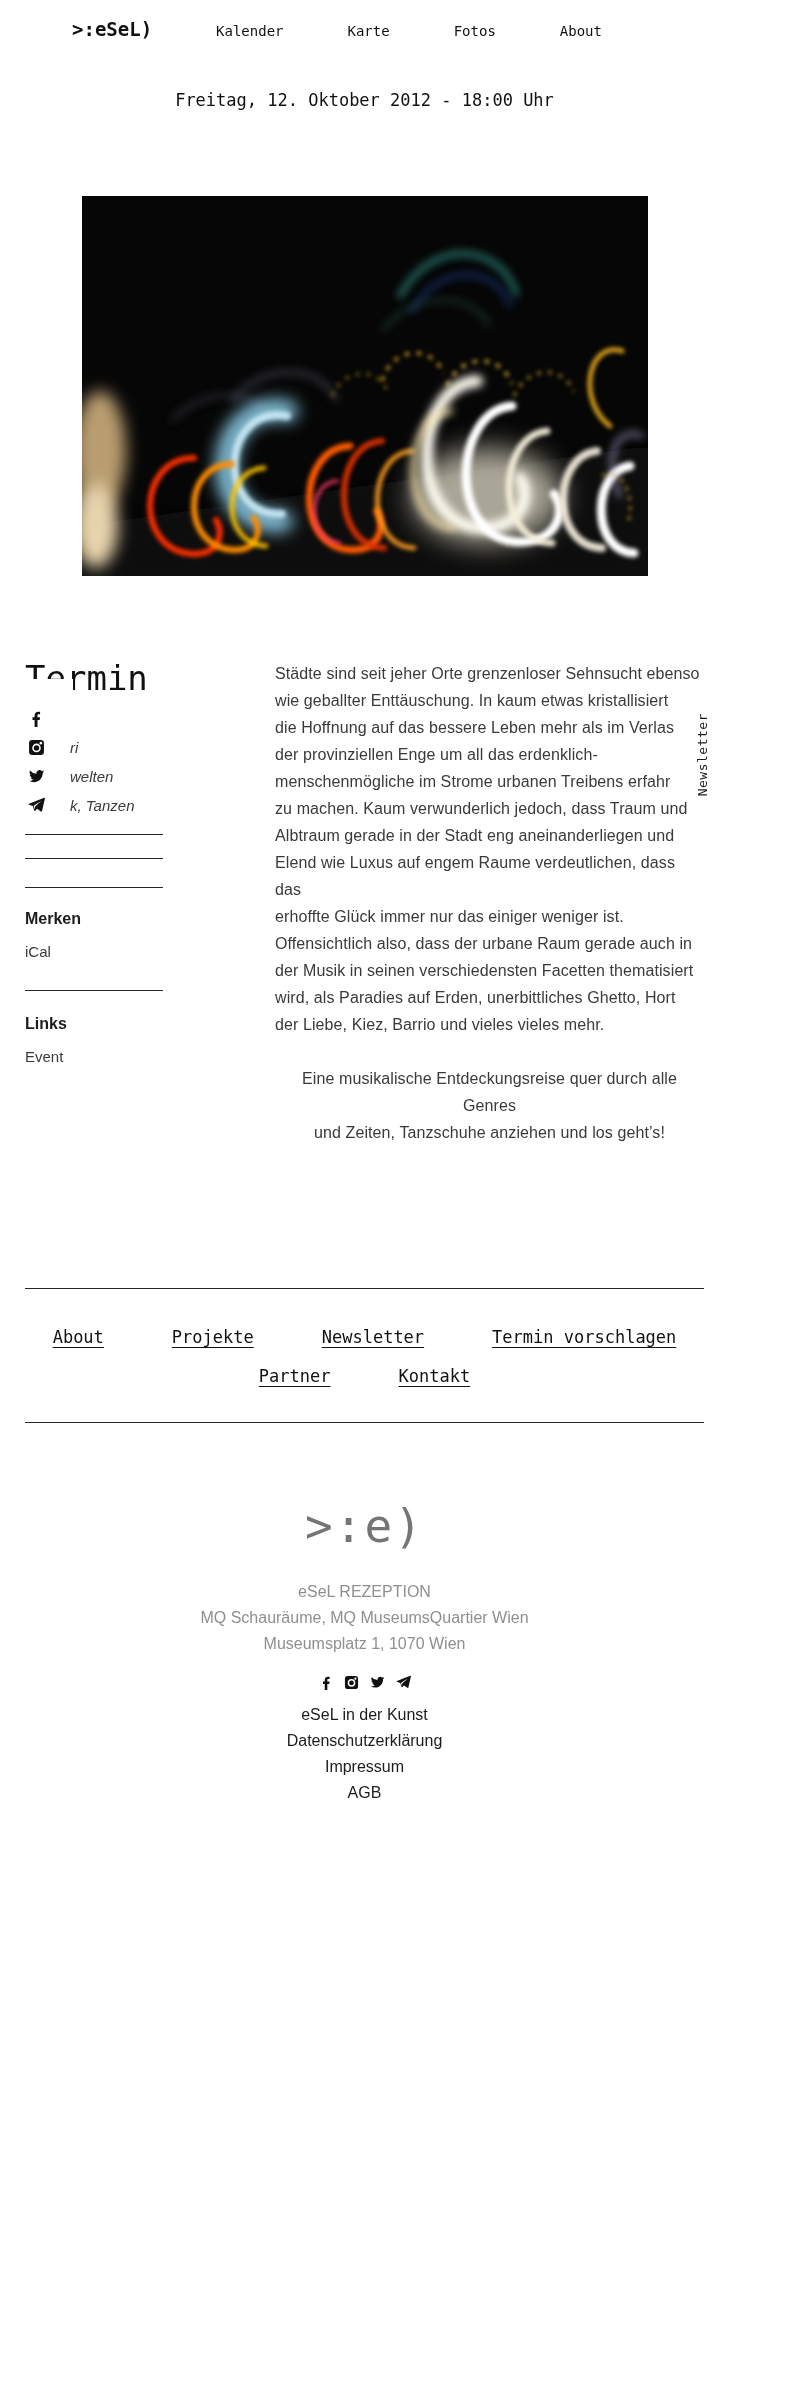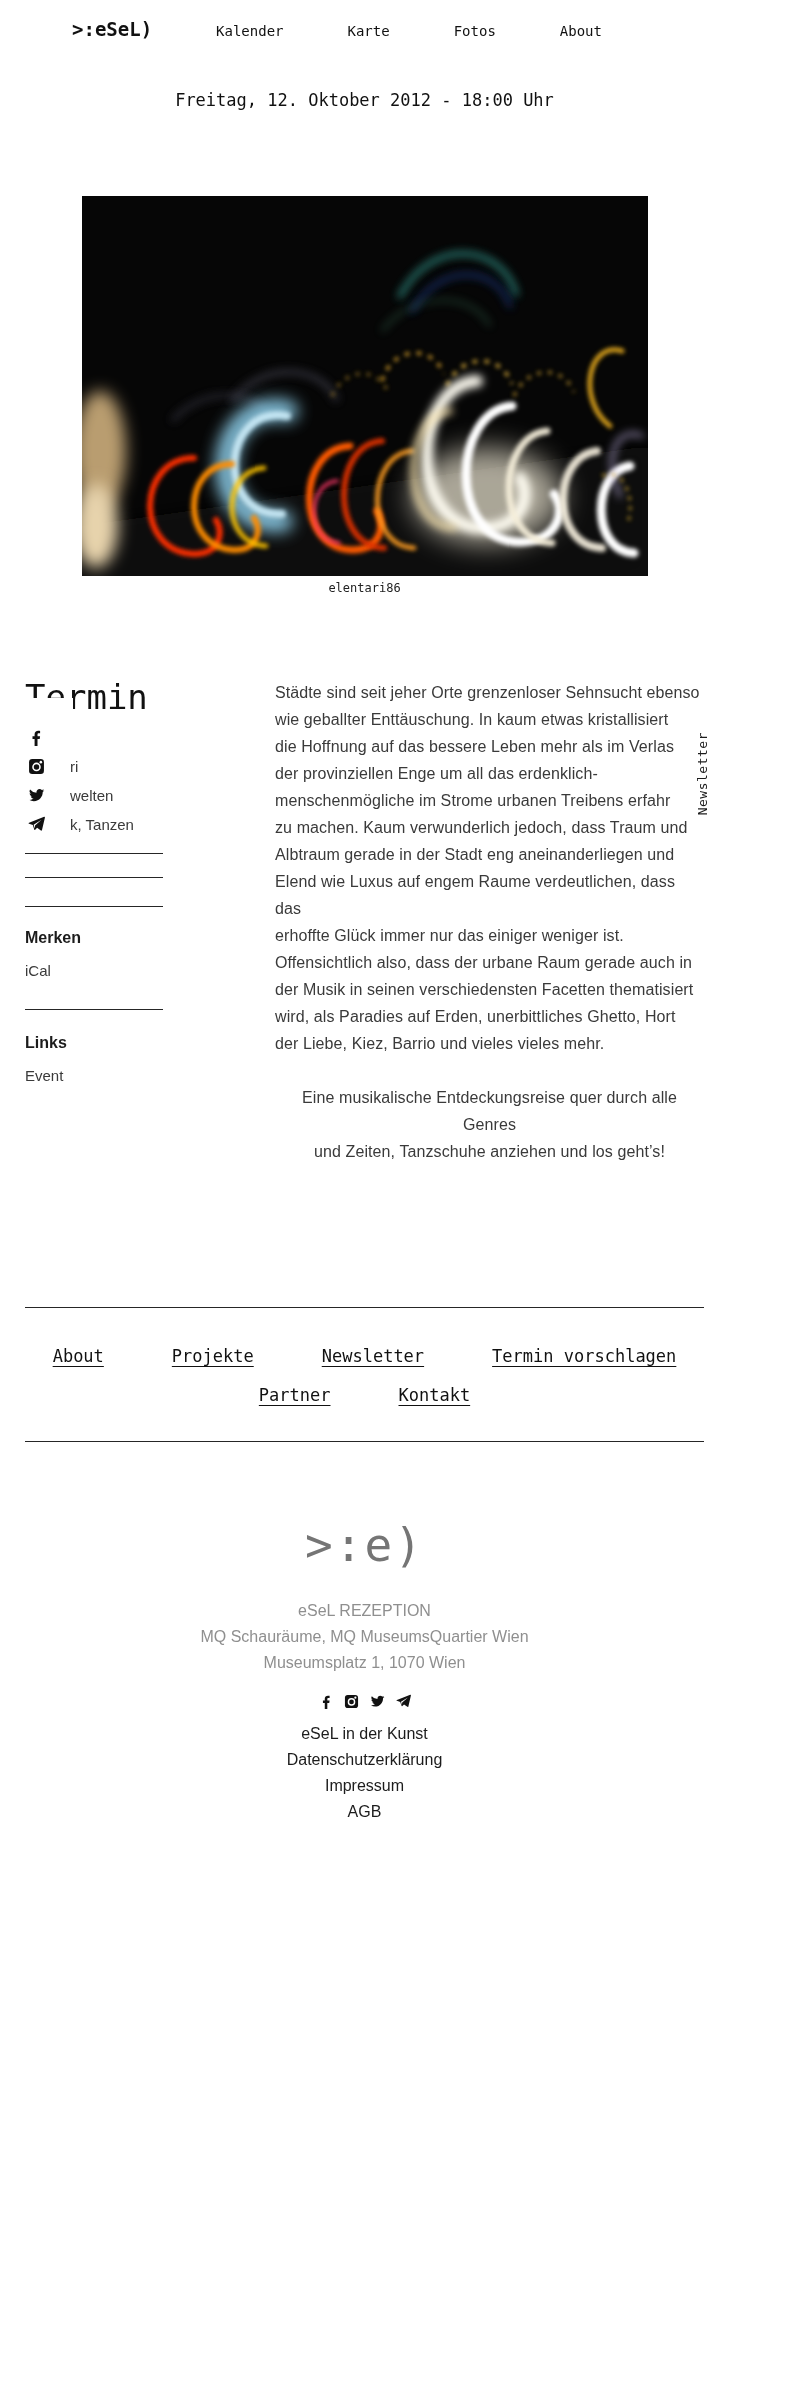--- a/index.html
+++ b/index.html
@@ -38,21 +38,21 @@
   .content { display: flex; margin-top: 84px; padding: 0 25px; position: relative; }
   .sidebar { width: 250px; flex-shrink: 0; }
   .main { width: 505px; }
 
   .termin {
     position: relative; font-family: "DejaVu Sans Mono", monospace;
     font-size: 34px; font-weight: 500; color: #111; line-height: 36px; display: inline-block;
   }
   .clipbox { position: absolute; left: -4px; top: 19px; width: 52px; height: 17px; background: #fff; }
 
-  .soc-grid { margin-top: 8px; }
+  .soc-grid { margin-top: 8px; font-style: italic; }
   .soc-row { display: grid; grid-template-columns: 45px 1fr; align-items: center; height: 29px; }
   .soc-row .soc-icon { padding-left: 3px; cursor: pointer; background: #fff; }
   .soc-icon svg { display: block; }
   .frag { font-size: 15px; color: #3a3a3a; }
 
   hr.sb { border: 0; border-top: 1px solid #262626; width: 138px; }
   .hr1 { margin-top: 14px; }
   .hr2 { margin-top: 23px; }
   .hr3 { margin-top: 28px; }
   .hr4 { margin-top: 30px; }
@@ -153,21 +153,20 @@
       <path d="M430,210 C370,215 365,345 438,346 C475,346 485,315 472,298" stroke="#ffffff" stroke-width="9" fill="none" stroke-linecap="round" filter="url(#b2)"></path>
       <path d="M465,235 C415,240 412,345 470,347" stroke="#f5eeda" stroke-width="7" fill="none" stroke-linecap="round" filter="url(#b2)" opacity="0.95"></path>
       <path d="M368,215 C320,220 318,330 372,332" stroke="#ffe9b0" stroke-width="6" fill="none" stroke-linecap="round" filter="url(#b4)" opacity="0.9"></path>
       <path d="M515,255 C470,260 468,350 520,352" stroke="#efe8d8" stroke-width="8" fill="none" stroke-linecap="round" filter="url(#b2)" opacity="0.95"></path>
       <path d="M548,270 C510,275 508,355 552,357" stroke="#ffffff" stroke-width="9" fill="none" stroke-linecap="round" filter="url(#b2)"></path>
       <path d="M560,240 C535,230 520,260 538,300" stroke="#cabdf0" stroke-width="4" fill="none" stroke-linecap="round" filter="url(#b4)" opacity="0.7"></path>
       <path d="M540,155 C505,145 495,205 528,230" stroke="#dca31e" stroke-width="5" fill="none" stroke-linecap="round" filter="url(#b2)" opacity="0.95"></path>
       <path d="M520,280 C540,270 555,300 545,330" stroke="#caa22a" stroke-width="3" fill="none" stroke-dasharray="4 6" filter="url(#b2)" opacity="0.8"></path>
     </svg>
   </figure>
-  <div class="caption">elentari86</div>
 
   <section class="content">
 
     <aside class="sidebar">
       <h2 class="termin"><span>Termin</span><span class="clipbox"></span></h2>
 
       <div class="soc-grid">
         <div class="soc-row">
           <span class="soc-icon">
             <svg viewBox="0 0 16 16" width="16" height="16" fill="#111">

